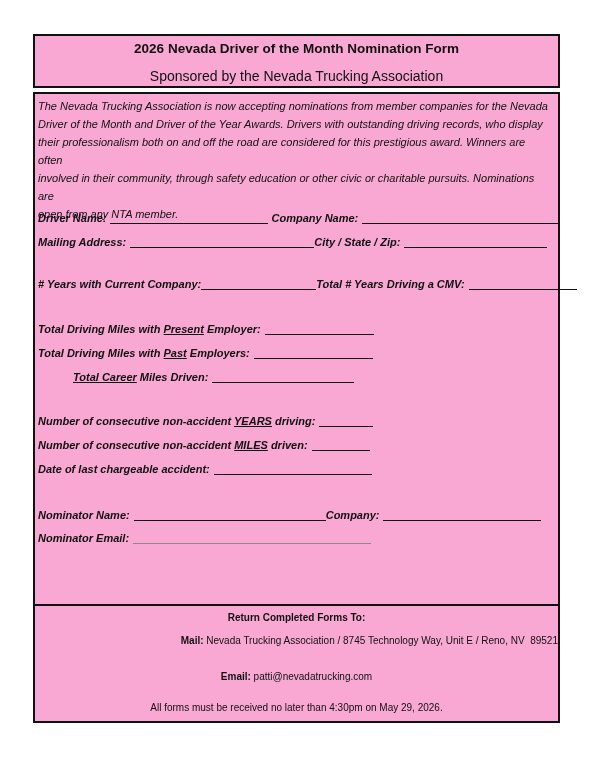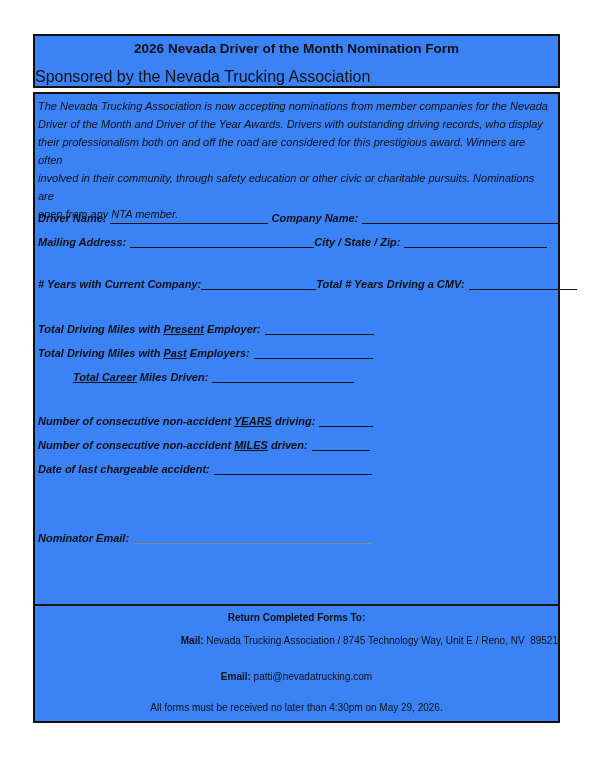--- a/index.html
+++ b/index.html
@@ -1,24 +1,24 @@
 <!DOCTYPE html>
 <html><head>
 <meta charset="utf-8">
 <style>
   html, body { margin: 0; padding: 0; background: #ffffff; }
   body { width: 600px; height: 776px; position: relative; overflow: hidden;
          font-family: "Liberation Sans", sans-serif; color: #111; }
-  .box { position: absolute; left: 33px; width: 527px; border: 2.5px solid #111; box-sizing: border-box; background: #3b82f6; }
+  .box { position: absolute; left: 33px; width: 527px; border: 2.5px solid #111; box-sizing: border-box; background: #f9a8d4; }
   #hdr { top: 34px; height: 54px; }
   #main { top: 92px; height: 548px; font-style: italic; }
   #ret { top: 604px; height: 119px; }
 
   .title { position: absolute; left: 0; right: 0; top: 5px; text-align: center; font-weight: bold; font-size: 13.5px; }
-  .subtitle { position: absolute; left: 0; right: 0; top: 32px; font-size: 16px; }
+  .subtitle { position: absolute; left: 0; right: 0; top: 32px; text-align: center; font-size: 14px; }
 
   .intro { position: absolute; left: 3px; right: 6px; top: 3px; font-size: 11px; line-height: 18px; }
 
   .row { position: absolute; left: 3px; font-size: 11px; font-weight: bold; white-space: nowrap; display: flex; align-items: flex-end; height: 16px; }
   .u { text-decoration: underline; }
   .blank { display: inline-block; border-bottom: 1.3px solid #111; height: 12px; margin-left: 4px; }
   .blank.tight { margin-left: 0; }
   .blank.gray { border-bottom: 1.2px solid #8a8a8a; }
   .lbl { display: inline-block; }
 
@@ -86,20 +86,26 @@
   <div class="row" style="top:341px;text-align:right;">
     <span class="lbl"><span style="white-space:pre;">Number of consecutive non-accident </span><span class="u">MILES</span><span style="white-space:pre;"> driven:</span></span>
     <span class="blank" style="width:58px;"></span>
   </div>
 
   <div class="row" style="top:365px;">
     <span class="lbl">Date of last chargeable accident:</span>
     <span class="blank" style="width:158px;"></span>
   </div>
 
+  <div class="row" style="top:411px;">
+    <span class="lbl">Nominator Name:</span>
+    <span class="blank" style="width:192px;"></span>
+    <span class="lbl">Company:</span>
+    <span class="blank" style="width:158px;"></span>
+  </div>
 
   <div class="row" style="top:434px;">
     <span class="lbl">Nominator Email:</span>
     <span class="blank gray" style="width:238px;"></span>
   </div>
 </div>
 
 <div class="box" id="ret">
   <div class="ret-line" style="top:6px; font-weight:bold;">Return Completed Forms To:</div>
   <div class="ret-line" style="top:29px; white-space:pre;text-align:right;"><b>Mail:</b><span> Nevada Trucking Association / 8745 Technology Way, Unit E / Reno, NV  89521</span></div>

